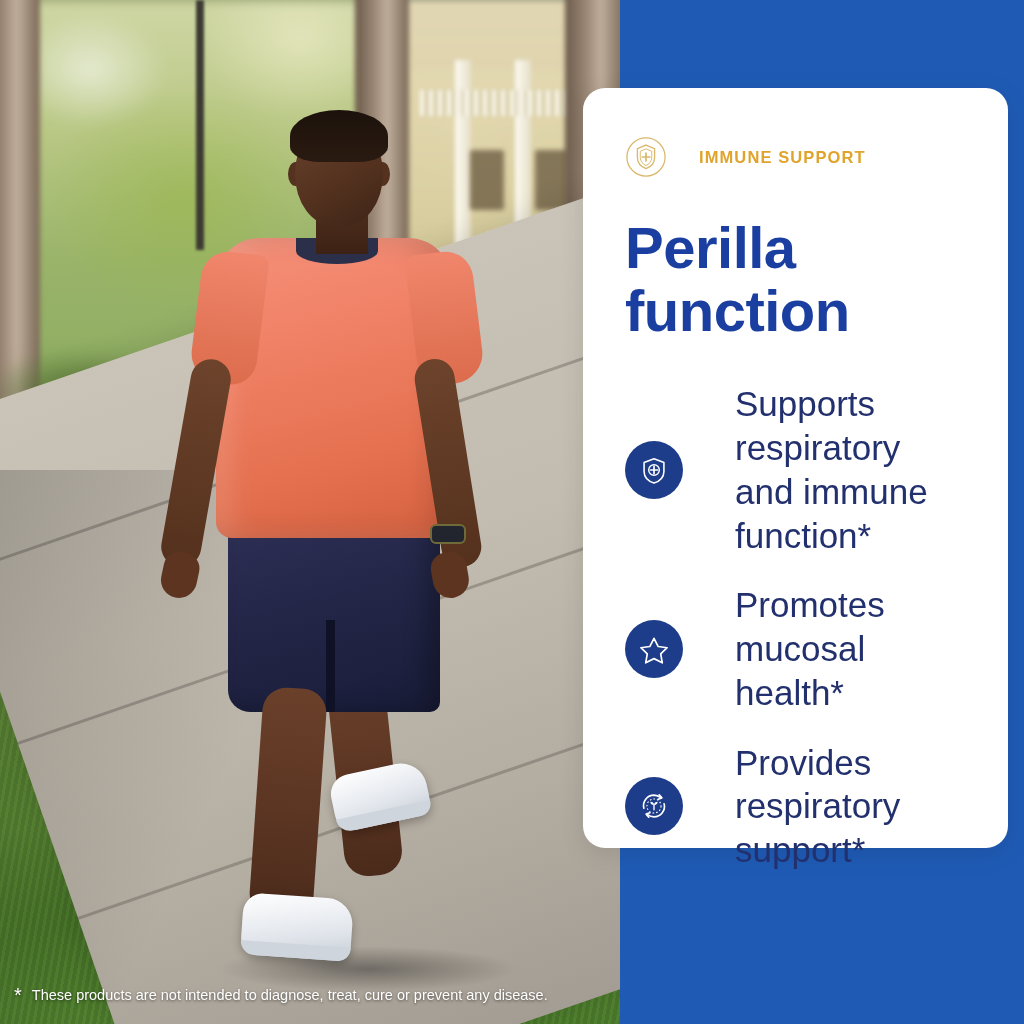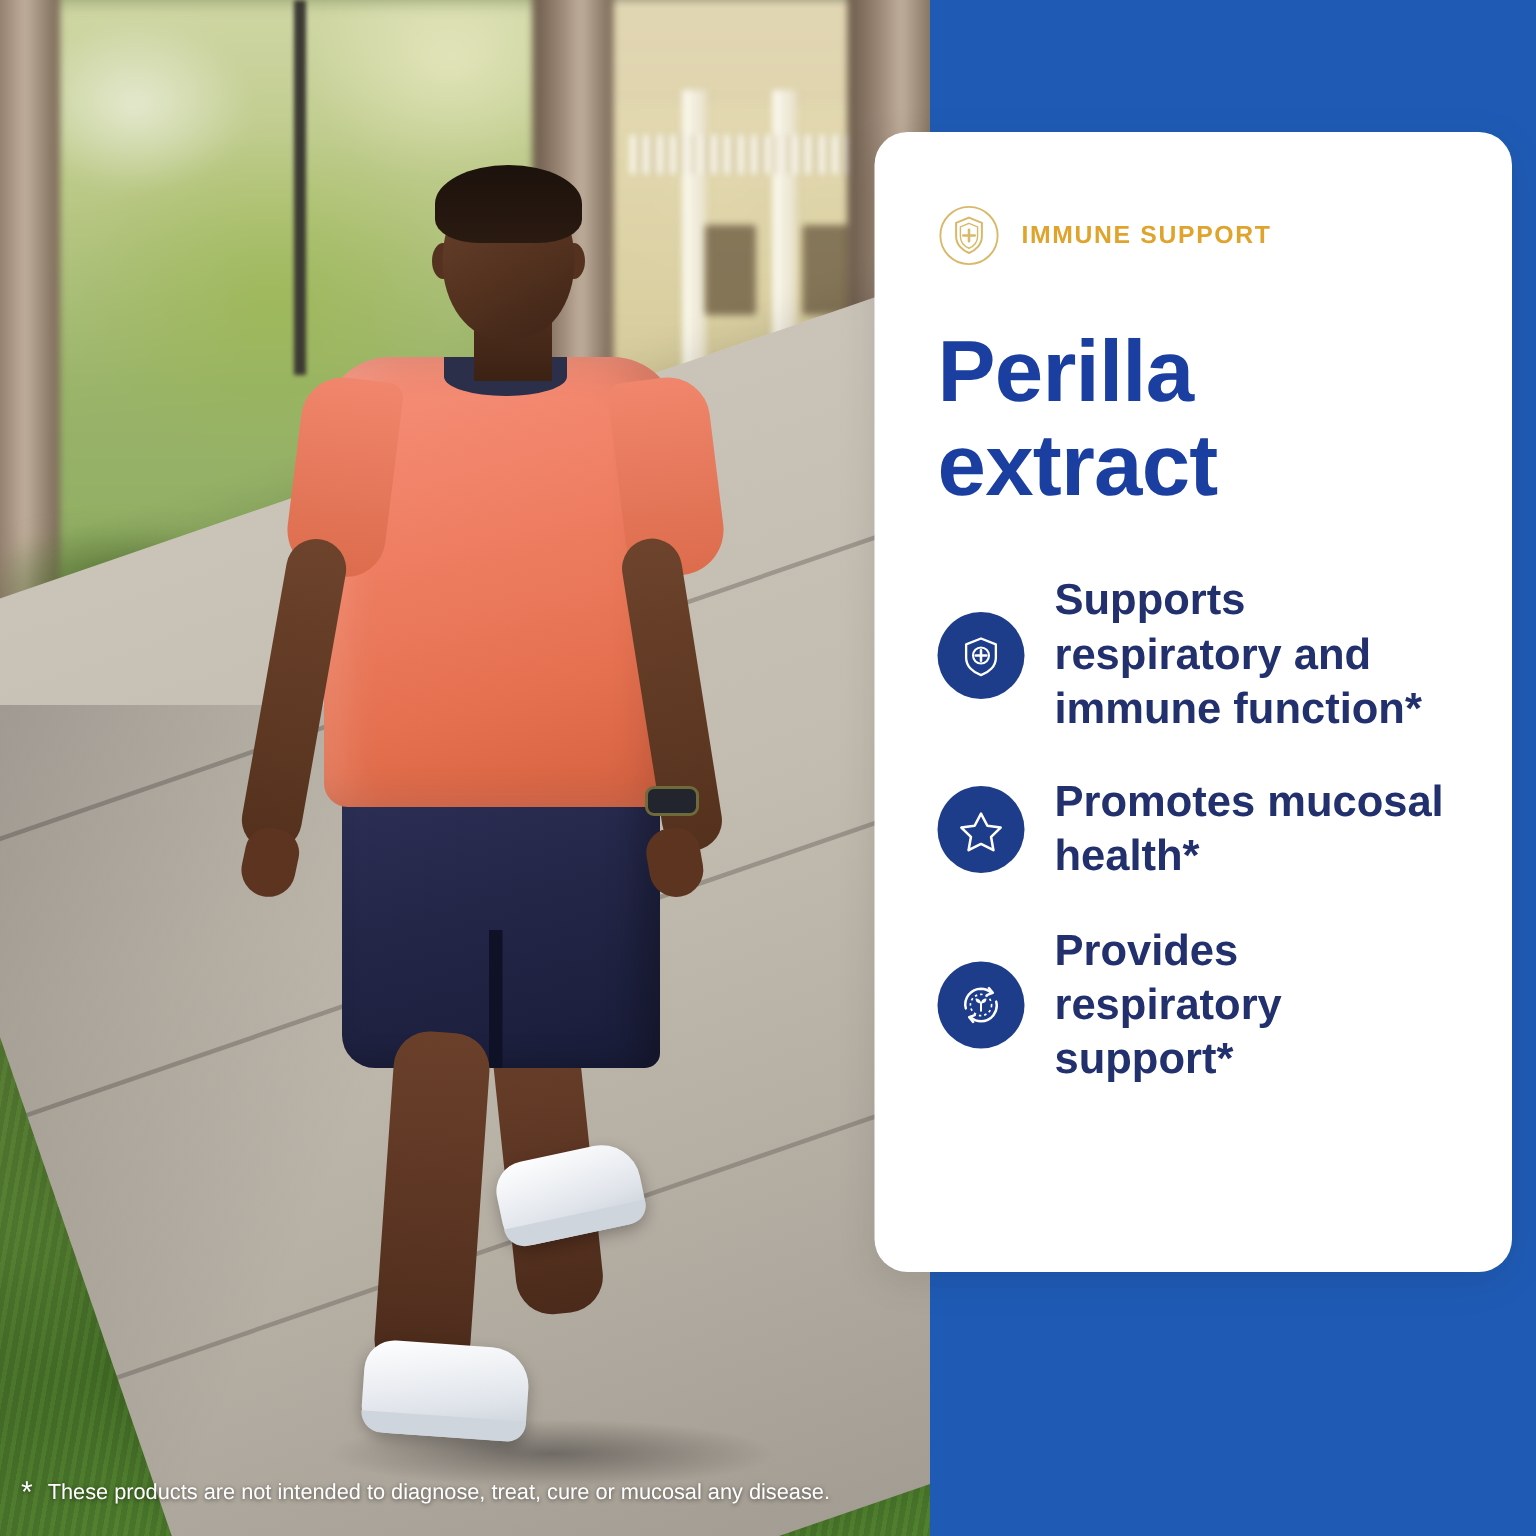--- a/index.html
+++ b/index.html
@@ -212,42 +212,42 @@
 
   
   .card {
     position:absolute; left:583px; top:88px; width:425px; height:760px;
     background:#ffffff; border-radius:22px;
     box-shadow:0 6px 26px rgba(0,0,0,.10);
     padding:48px 40px 0 42px;
   }
 
   
-  .eyebrow { display:flex; align-items:center; gap:14px; }
+  .eyebrow { display:flex; align-items:center; gap:32px; }
   .eyebrow-icon { width:42px; height:42px; flex:0 0 42px; }
   .eyebrow-text {
     color:#E0A32B; font-size:16.5px; font-weight:bold; letter-spacing:1.1px;
   }
 
   
   .headline {
     margin-top:39px;
     color:#1A3FA0; font-weight:bold; font-size:58px; line-height:1.08;
     letter-spacing:-0.5px;
   }
 
   
   .benefits { margin-top:40px; }
   .benefit { display:flex; align-items:center; gap:20px; margin-bottom:26px; }
   .benefit-icon {
     width:58px; height:58px; flex:0 0 58px; border-radius:50%;
     background:#1D3C89; display:flex; align-items:center; justify-content:center;
   }
   .benefit-text {
-    color:#22306E; font-size:29px; line-height:1.25; font-weight:bold;
+    color:#22306E; font-size:35px; line-height:1.25; font-weight:normal;margin-left:32px;
   }
 </style>
 </head>
 <body>
 
 <div id="stage">
 
   <div class="photo">
     <div class="ph-sky"></div>
     <div class="ph-house-roof"></div>
@@ -298,42 +298,42 @@
       <div class="p-neck"></div>
       <div class="p-ear" style="left:168px;"></div>
       <div class="p-ear" style="left:255px;"></div>
       <div class="p-head"></div>
       <div class="p-hair"></div>
     </div>
 
     <div class="disclaimer">
       <span class="star">*</span>
       <span class="lines">
-        <span style="display:block;">These products are not intended to diagnose, treat, cure or mucosal any disease.</span>
+        <span style="display:block;">These products are not intended to diagnose, treat, cure or prevent any disease.</span>
       </span>
     </div>
   </div>
 
   <div class="card">
 
     <div class="eyebrow">
       <span class="eyebrow-icon">
         <svg viewBox="0 0 44 44" width="42" height="42">
           <circle cx="22" cy="22" r="20" fill="none" stroke="#D9B86A" stroke-width="1.3"></circle>
           <path d="M22 9.5 L31 13.2 V22.5 C31 28.2 26.8 32.4 22 34.2 C17.2 32.4 13 28.2 13 22.5 V13.2 Z" fill="none" stroke="#D9B86A" stroke-width="1.4"></path>
           <path d="M22 13.5 L28 16 V22.6 C28 26.6 25.2 29.6 22 30.9 C18.8 29.6 16 26.6 16 22.6 V16 Z" fill="none" stroke="#D9B86A" stroke-width="1"></path>
           <path d="M22 18 V26 M18 22 H26" stroke="#D9B86A" stroke-width="1.8" stroke-linecap="round"></path>
         </svg>
       </span>
       <span class="eyebrow-text">IMMUNE SUPPORT</span>
     </div>
 
     <div class="headline">
       <div>Perilla</div>
-      <div>extract</div>
+      <div>function</div>
     </div>
 
     <div class="benefits">
 
       <div class="benefit">
         <span class="benefit-icon">
           <svg viewBox="0 0 48 48" width="34" height="34">
             <path d="M24 8 L38 13.5 V26 C38 34 31.6 39.8 24 42.5 C16.4 39.8 10 34 10 26 V13.5 Z" fill="none" stroke="#ffffff" stroke-width="2.2" stroke-linejoin="round"></path>
             <circle cx="24" cy="24" r="7.5" fill="none" stroke="#ffffff" stroke-width="2"></circle>
             <path d="M24 19 V29 M19 24 H29" stroke="#ffffff" stroke-width="2.4" stroke-linecap="round"></path>

